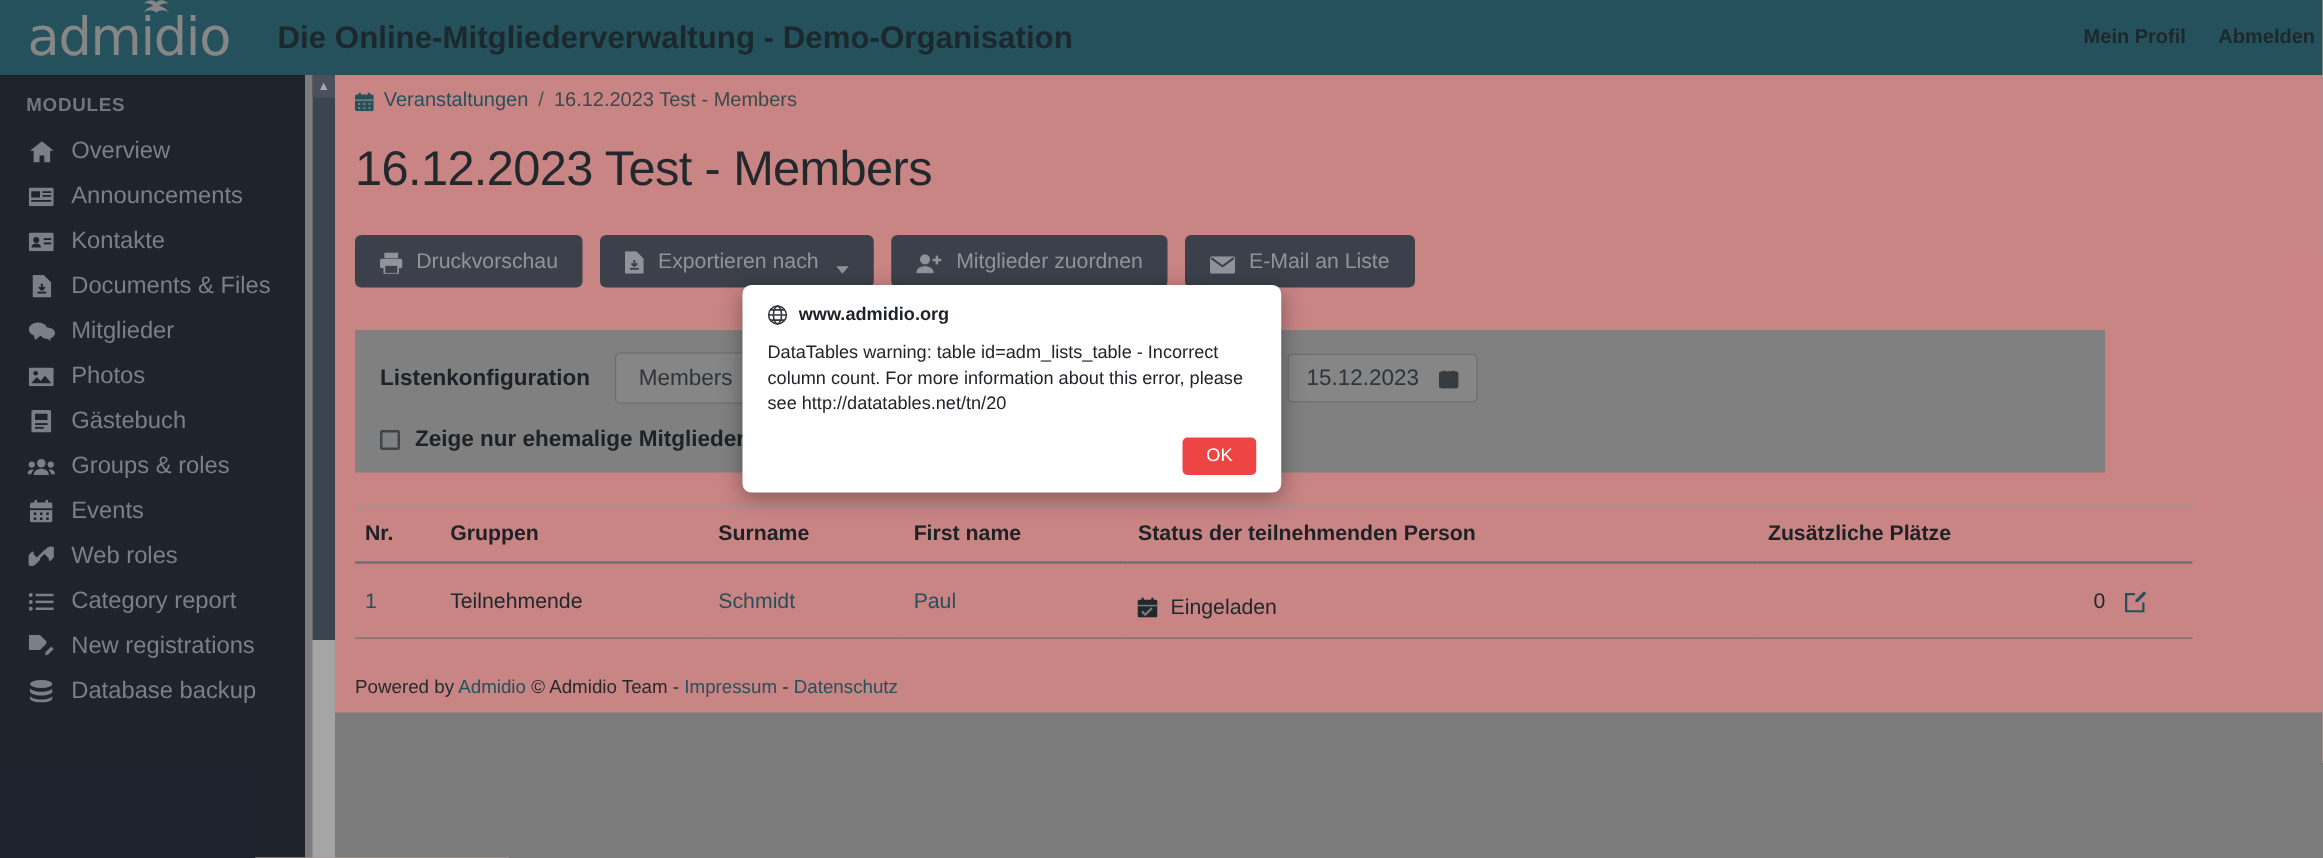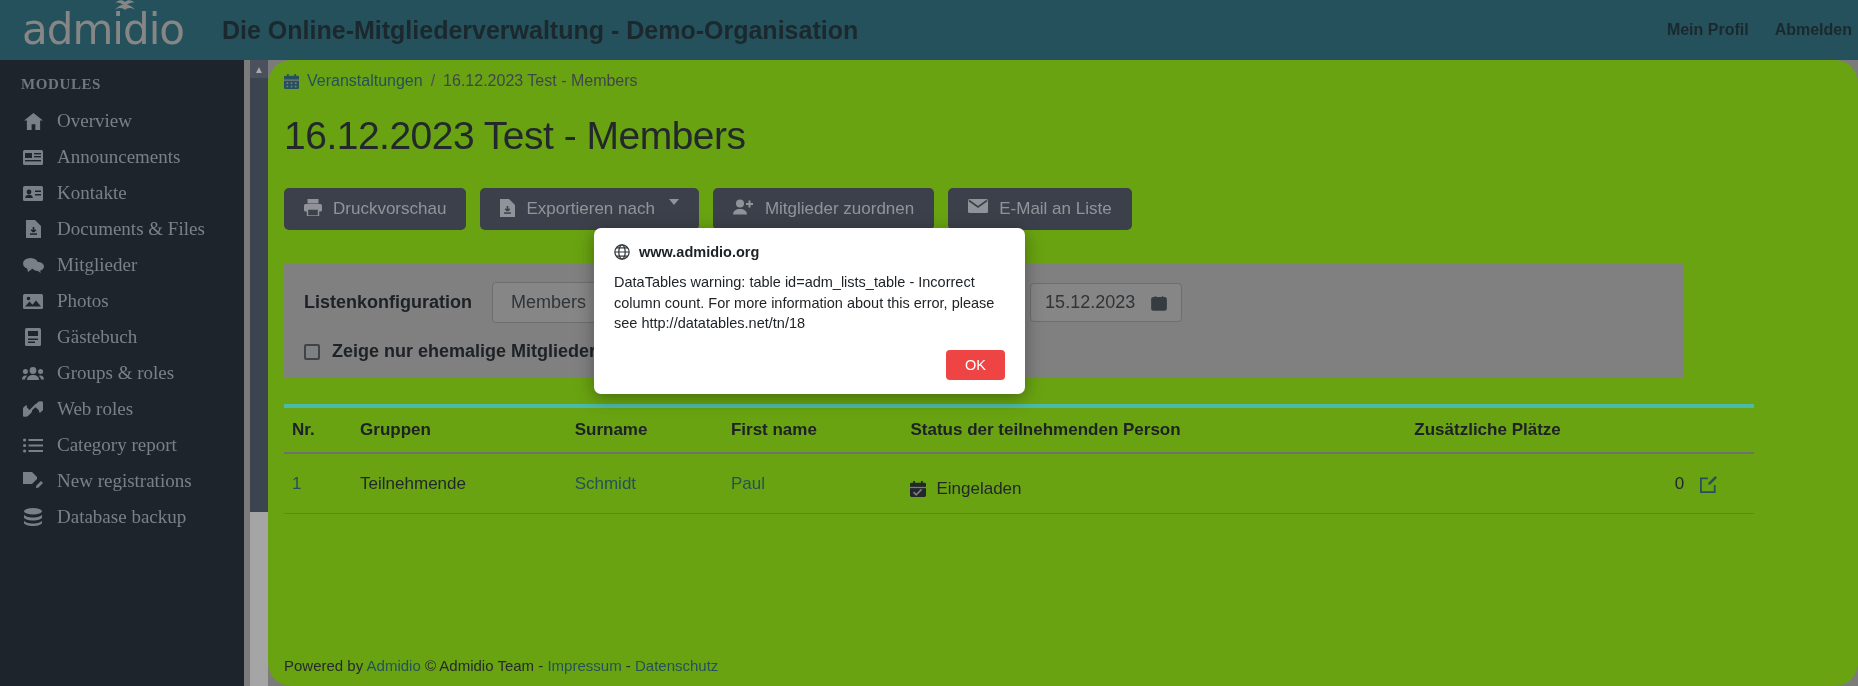--- a/index.html
+++ b/index.html
@@ -41,21 +41,21 @@
     gap: 26px; padding-right: 6px; white-space: nowrap;
   }
   .topbar-link {
     font-size: 16px; font-weight: bold; color: #22343a;
     text-decoration: none; cursor: pointer;
   }
 
   
   .sidebar {
     position: absolute; top: 60px; left: 0; width: 244px; height: 626px;
-    background: #252d38; overflow: hidden; font-family: Liberation Serif, serif;
+    background: #252d38; overflow: hidden;
   }
   .sidebar-head {
     font-size: 15px; font-weight: bold; letter-spacing: .6px;
     color: #8d949d; padding: 16px 0 10px 21px;
   }
   .sb-item {
     display: flex; align-items: center; gap: 12px;
     padding: 7px 0 7px 21px; cursor: pointer;
     color: #9aa0a8; font-size: 19px; white-space: nowrap;
   }
@@ -75,41 +75,41 @@
     background: #4c5565;
   }
   .sb-scroll-up {
     position: absolute; top: 0; left: 0; width: 18px; height: 18px;
     background: #5d6675; color: #cfd4da; font-size: 10px;
     display: flex; align-items: center; justify-content: center;
   }
 
   
   .main {
-    position: absolute; top: 60px; left: 268px; width: 1590px; height: 626px;
-    background: #84cc16; overflow: hidden; border-radius: 23px;
+    position: absolute; top: 60px; left: 268px; width: 1590px; height: 510px;
+    background: #fca5a5; overflow: hidden;
   }
   .crumb {
     display: flex; align-items: center; gap: 8px;
     padding: 12px 0 10px 16px; font-size: 16px; color: #4e5a5f;
   }
   .crumb a { color: #2e6672; text-decoration: none; cursor: pointer; }
   .crumb .sep { color: #5d6569; }
   .crumb-ico { color: #2e6672; font-size: 15px; display: flex; }
   .crumb-ico svg { fill: #2e6672; display: block; }
 
   h1.page-title {
     font-size: 39px; font-weight: 400; color: #2b3238;
     padding: 14px 0 0 16px; letter-spacing: -.5px; white-space: nowrap;
   }
 
   .btn-row { display: flex; gap: 14px; padding: 30px 0 0 16px; }
   .btn {
     background: #4a515d; color: #b5bac1; border: none; border-radius: 5px;
-    font-size: 17px; padding: 11px 20px; display: flex; align-items: flex-start;
+    font-size: 17px; padding: 11px 20px; display: flex; align-items: flex-end;
     gap: 11px; cursor: pointer; white-space: nowrap;
     font-family: "Liberation Sans", sans-serif;
   }
   .btn svg { fill: #b5bac1; display: block; }
   .caret {
     width: 0; height: 0; border-left: 5px solid transparent;
     border-right: 5px solid transparent; border-top: 6px solid #b5bac1;
     margin-left: 3px;
   }
 
@@ -144,21 +144,21 @@
   .table-title {
     font-size: 23px; color: #2e3338; padding: 30px 0 0 16px;
     font-weight: 400;
   }
   table.datatable {
     margin: 26px 0 0 16px; width: 1470px; border-collapse: collapse;
     font-size: 17px;
   }
   table.datatable thead th {
     text-align: left; font-weight: bold; color: #262b30;
-    padding: 12px 8px; border-top: 4px solid #5eead4;
+    padding: 12px 8px; border-top: 1px solid #5eead4;
     border-bottom: 2px solid #8d8d8d; white-space: nowrap;
   }
   table.datatable tbody td {
     padding: 14px 8px; color: #2b3136;
     border-bottom: 1px solid #8d8d8d; white-space: nowrap;
   }
   td.c-link a { color: #2e6672; text-decoration: none; cursor: pointer; }
   td.c-num { text-align: right; }
   td.c-act { text-align: right; }
   .status-cell { display: flex; align-items: center; gap: 10px; margin-top: 11px; }
@@ -315,20 +315,39 @@
             <path d="M5 14c0-3.2 2.7-5 6-5s6 1.8 6 5z"></path>
             <circle cx="3.4" cy="5.6" r="2.5"></circle>
             <path d="M0 13.4c0-2.4 1.6-3.8 3.5-3.8.6 0 1.1.1 1.6.3-1.3 1-2 2.2-2.1 3.5z"></path>
             <circle cx="18.6" cy="5.6" r="2.5"></circle>
             <path d="M22 13.4c0-2.4-1.6-3.8-3.5-3.8-.6 0-1.1.1-1.6.3 1.3 1 2 2.2 2.1 3.5z"></path>
           </svg>
       </span>
       <span>Groups &amp; roles</span>
     </div>
 
+    <div class="sb-item">
+      <span class="sb-ico">
+        <svg width="18" height="18" viewBox="0 0 18 18">
+            <rect x="0" y="2" width="18" height="16" rx="1.6"></rect>
+            <rect x="3.6" y="0" width="2" height="4"></rect>
+            <rect x="12.4" y="0" width="2" height="4"></rect>
+            <rect x="0" y="6.6" width="18" height="1.5" fill="#252d38"></rect>
+            <g fill="#252d38">
+              <rect x="3" y="10" width="2" height="2"></rect>
+              <rect x="8" y="10" width="2" height="2"></rect>
+              <rect x="13" y="10" width="2" height="2"></rect>
+              <rect x="3" y="14" width="2" height="2"></rect>
+              <rect x="8" y="14" width="2" height="2"></rect>
+              <rect x="13" y="14" width="2" height="2"></rect>
+            </g>
+          </svg>
+      </span>
+      <span>Events</span>
+    </div>
 
     <div class="sb-item">
       <span class="sb-ico">
         <svg width="20" height="18" viewBox="0 0 20 18" fill="none" stroke="#9aa0a8" stroke-width="2.1" stroke-linecap="round">
             <path d="M8 11.5 5.3 14.2a3.6 3.6 0 1 1-5-5L3 6.4"></path>
             <path d="M12 6.5l2.7-2.7a3.6 3.6 0 1 1 5 5L17 11.6"></path>
             <path d="M7 11 13 5"></path>
           </svg>
       </span>
       <span>Web roles</span>
@@ -550,19 +569,19 @@
     <div class="modal-origin">
       <span>
         <svg width="16" height="16" viewBox="0 0 18 18" stroke-width="1.4">
             <circle cx="9" cy="9" r="8"></circle>
             <ellipse cx="9" cy="9" rx="3.6" ry="8"></ellipse>
             <path d="M1 9h16M2.4 4.4h13.2M2.4 13.6h13.2"></path>
           </svg>
       </span>
       <span>www.admidio.org</span>
     </div>
-    <div class="modal-msg">DataTables warning: table id=adm_lists_table - Incorrect column count. For more information about this error, please see http://datatables.net/tn/18</div>
+    <div class="modal-msg">DataTables warning: table id=adm_lists_table - Incorrect column count. For more information about this error, please see http://datatables.net/tn/20</div>
     <div class="modal-actions">
       <button class="ok-btn">OK</button>
     </div>
   </div>
 
 </div>
 
 </body></html>

